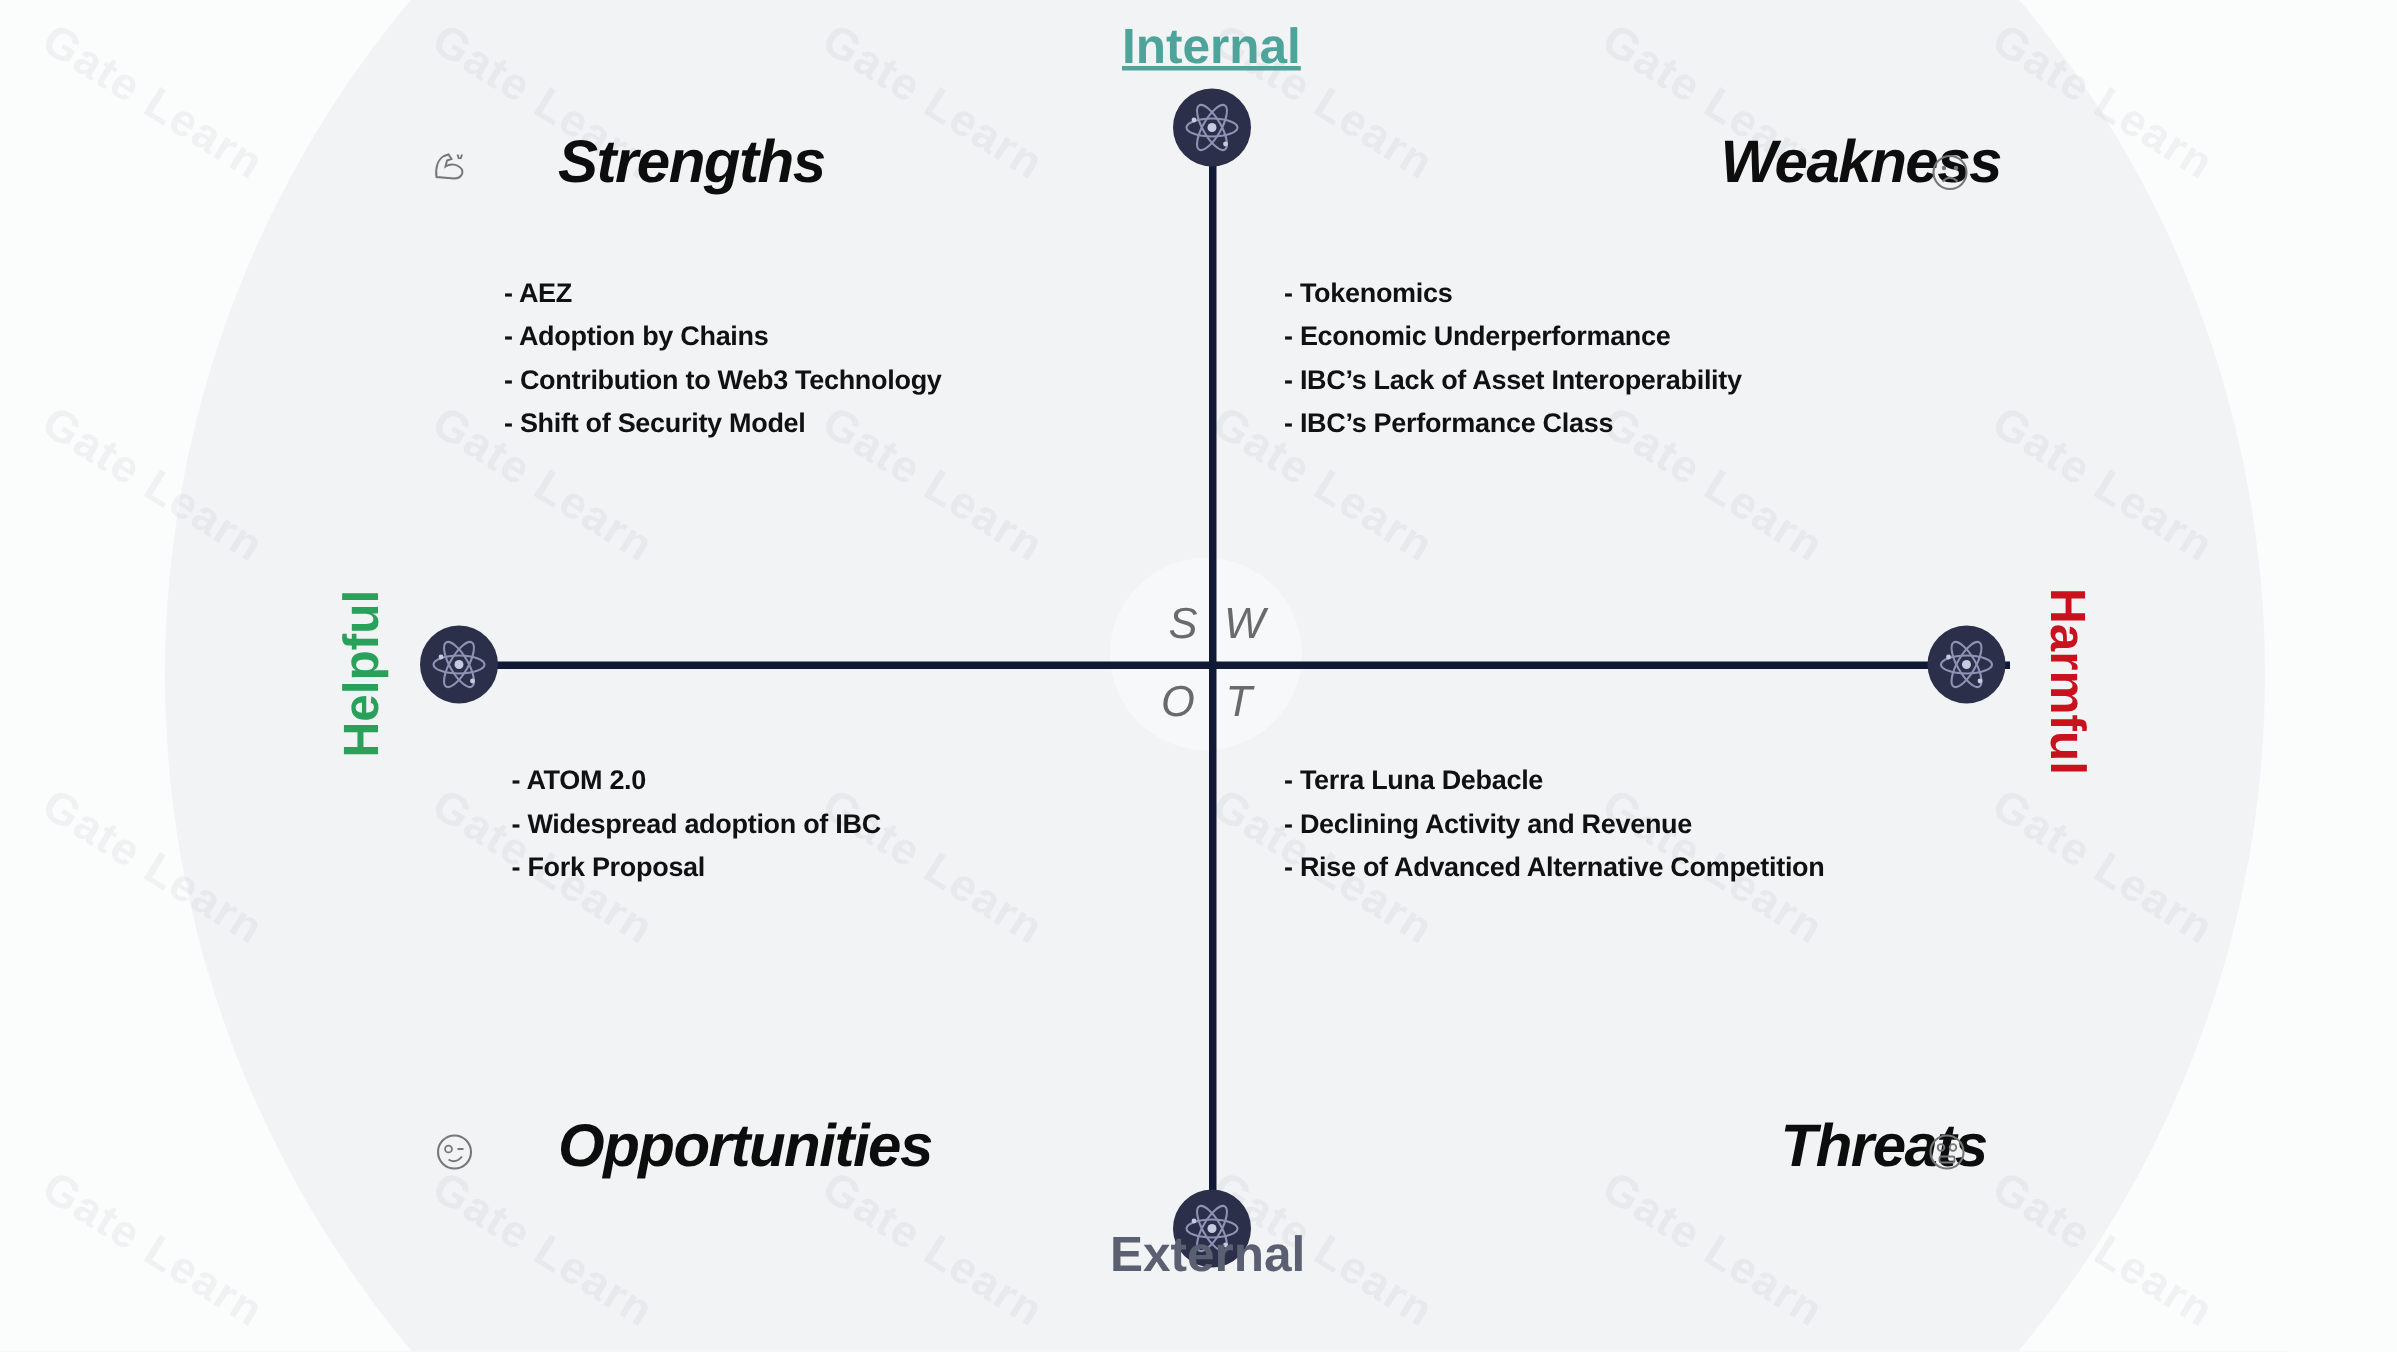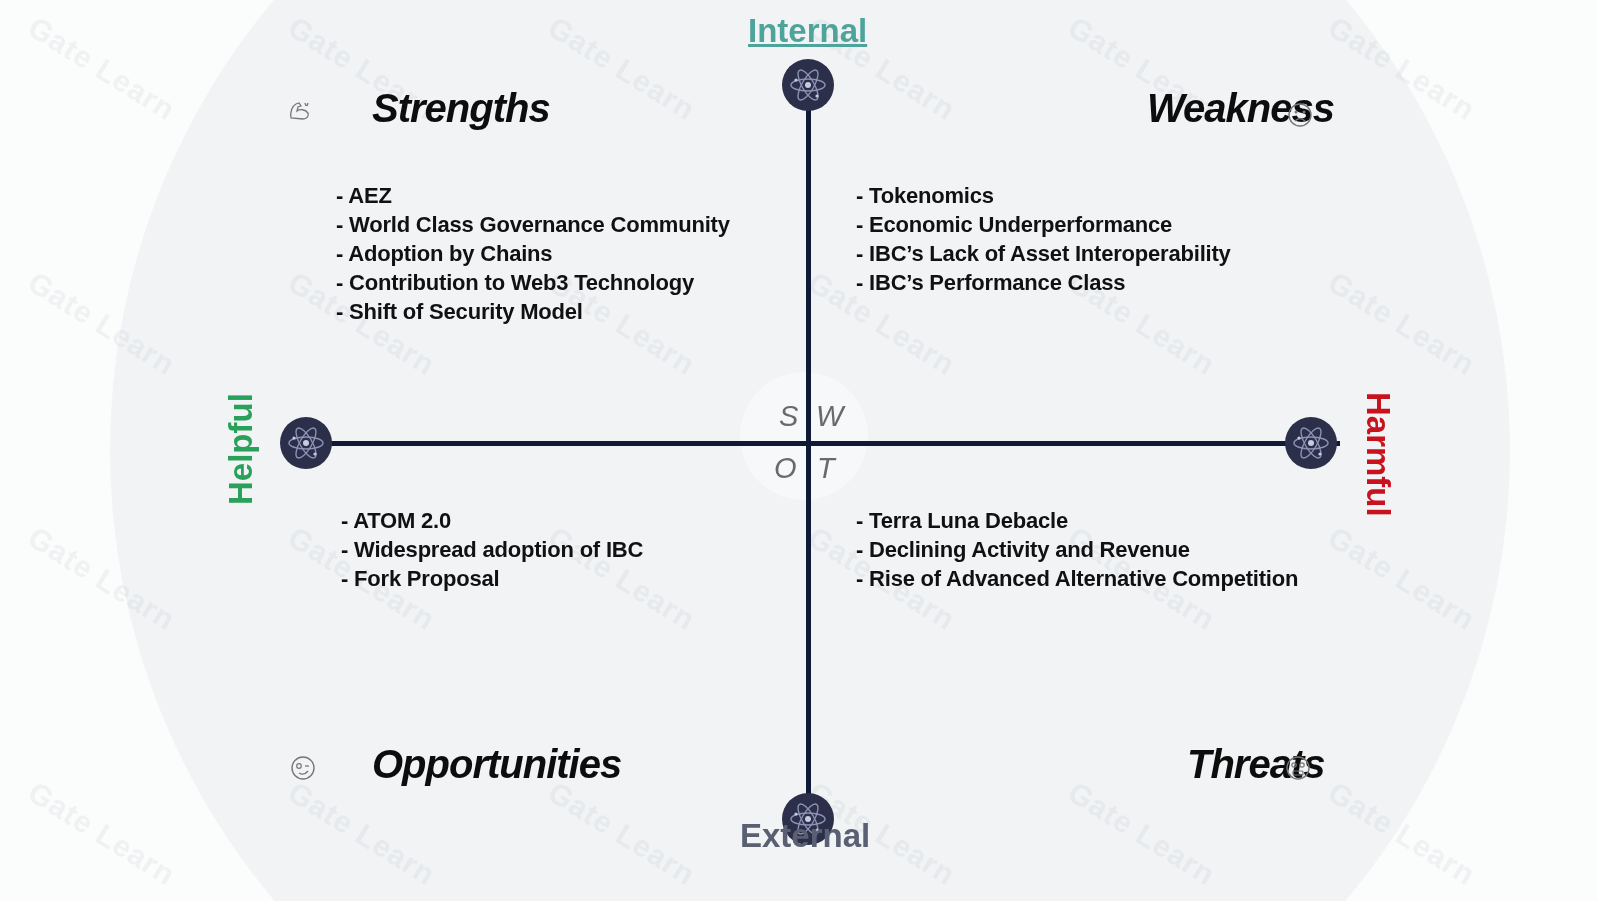--- a/index.html
+++ b/index.html
@@ -39,21 +39,21 @@
   }
   .t-strengths { left: 337px; top: 86px; }
   .t-weakness { left: 1112px; top: 86px; }
   .t-opportunities { left: 337px; top: 742px; }
   .t-threats { left: 1152px; top: 742px; }
   .emoji {
     position: absolute; width: 26px; height: 26px; color: #777; font-size: 24px;
     line-height: 26px; text-align: center;
   }
   .list { position: absolute; margin: 0; padding: 0; list-style: none; }
-  .list li { font-size: 22px; font-weight: bold; color: #111; line-height: 29px; white-space: nowrap; letter-spacing: -0.2px; }
+  .list li { font-size: 18px; font-weight: bold; color: #111; line-height: 29px; white-space: nowrap; letter-spacing: -0.2px; }
   .l-s { left: 336px; top: 181px; }
   .l-w { left: 856px; top: 181px; }
   .l-o { left: 341px; top: 506px; }
   .l-t { left: 856px; top: 506px; }
   .swot-letter { position: absolute; font-style: italic; font-size: 29px; color: #6a6a6a; }
 </style>
 </head>
 <body>
 
 <div class="bg-circle"></div>
@@ -179,21 +179,20 @@
   <svg viewBox="0 0 26 26" width="26" height="26">
       <circle cx="13" cy="13" r="11" fill="none" stroke="#777" stroke-width="1.4"></circle>
       <circle cx="9" cy="10" r="2.2" fill="none" stroke="#777" stroke-width="1.2"></circle>
       <circle cx="17" cy="10" r="2.2" fill="none" stroke="#777" stroke-width="1.2"></circle>
       <rect x="8" y="16" width="10" height="4" rx="1" fill="none" stroke="#777" stroke-width="1.2"></rect>
     </svg>
 </div>
 
 <ul class="list l-s">
   <li>- AEZ</li>
-  <li>- World Class Governance Community</li>
   <li>- Adoption by Chains</li>
   <li>- Contribution to Web3 Technology</li>
   <li>- Shift of Security Model</li>
 </ul>
 <ul class="list l-w">
   <li>- Tokenomics</li>
   <li>- Economic Underperformance</li>
   <li>- IBC’s Lack of Asset Interoperability</li>
   <li>- IBC’s Performance Class</li>
 </ul>

